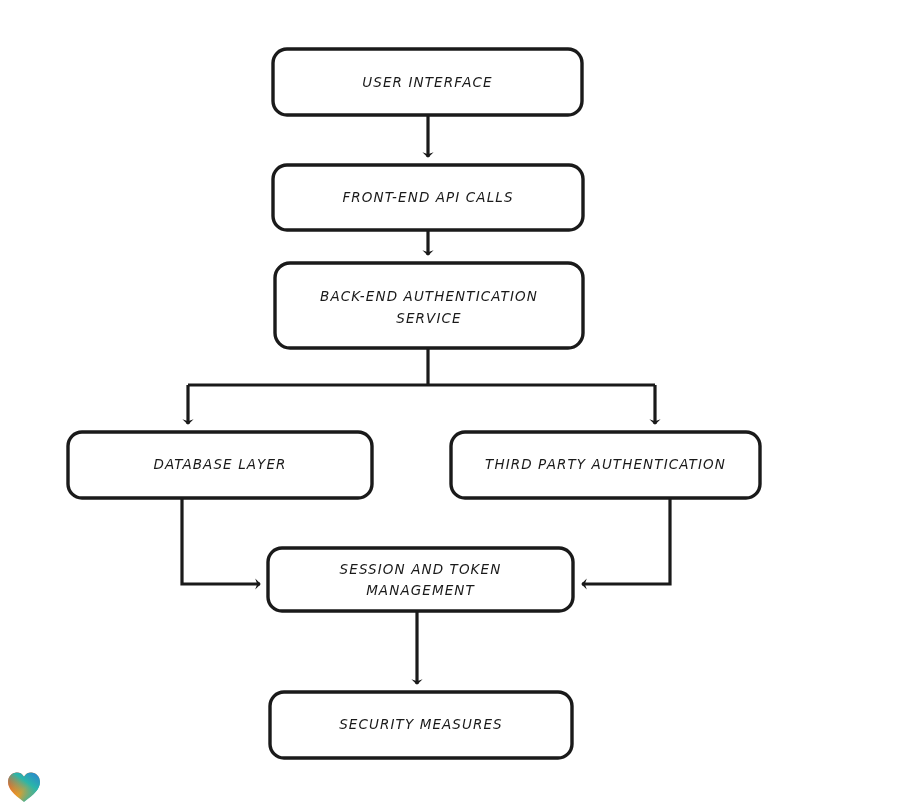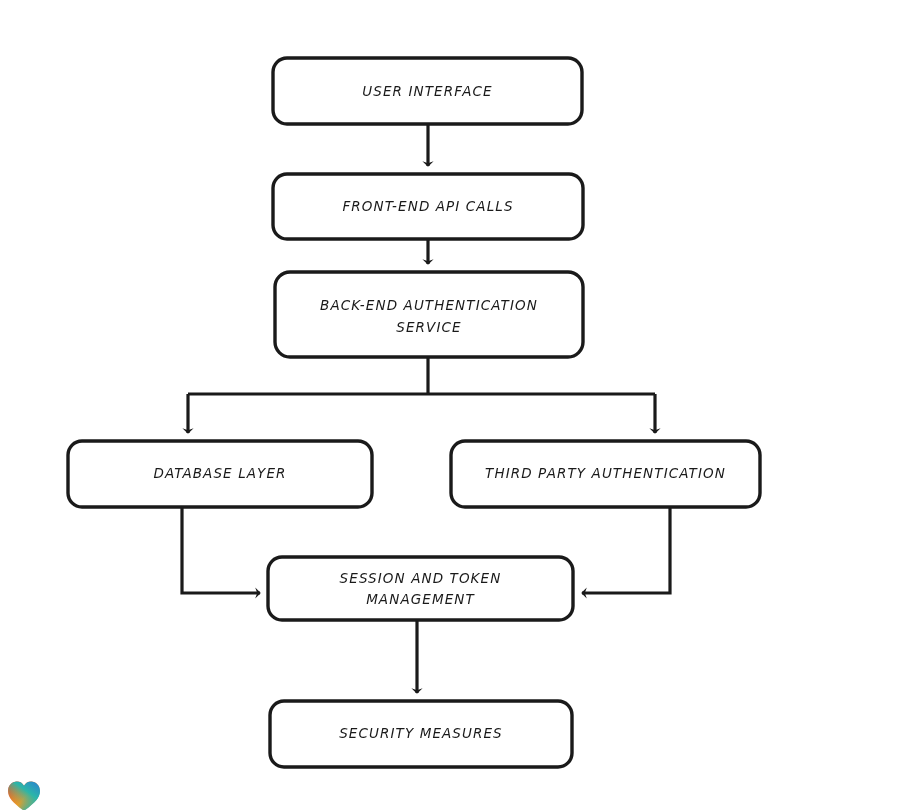--- a/index.html
+++ b/index.html
@@ -10,21 +10,21 @@
   body {
     width: 911px;
     height: 810px;
     position: relative;
     overflow: hidden;
     font-family: "DejaVu Sans", sans-serif;
   }
   #canvas-wrap {
     position: absolute;
     left: 0;
-    top: 17px;
+    top: 8px;
     width: 911px;
     height: 636px;
   }
   svg.flow {
     display: block;
     width: 911px;
     height: 810px;
   }
   .node-rect {
     fill: #ffffff;

